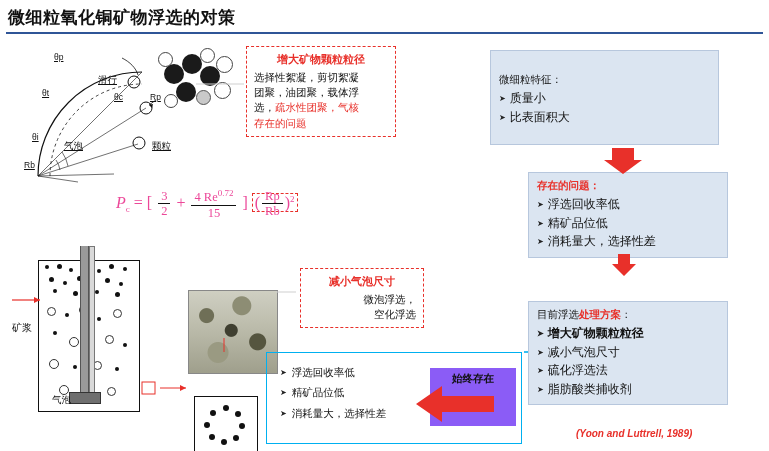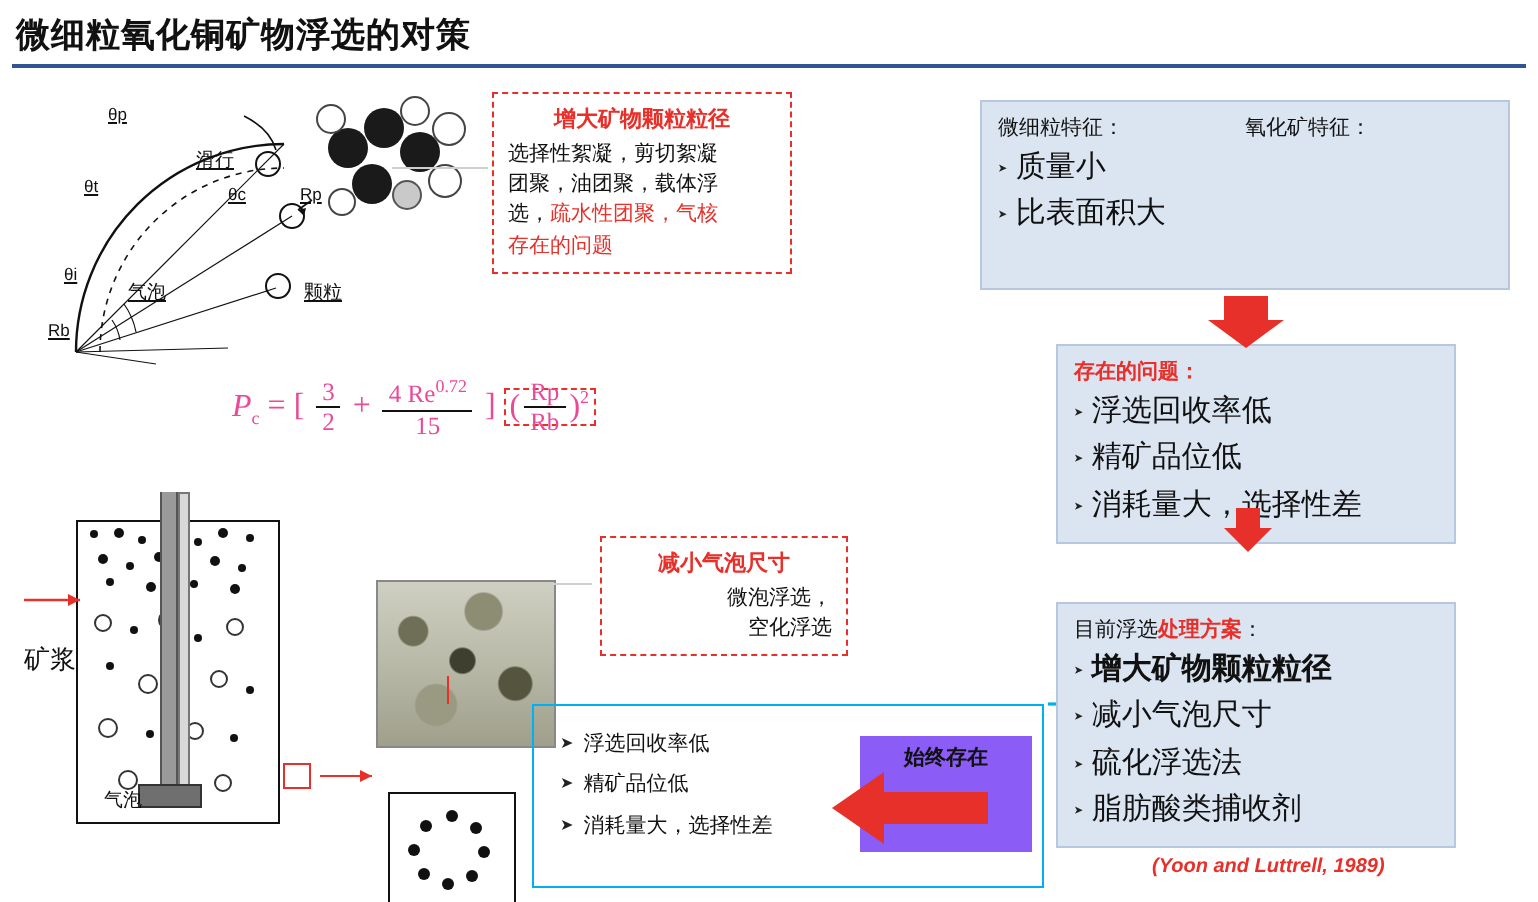--- a/index.html
+++ b/index.html
@@ -70,42 +70,42 @@
 
   .callout-1{left:246px;top:46px;width:134px;}
   .callout-2{left:300px;top:268px;width:108px;}
   .callout-2 .cb{text-align:right;}
 
   
   .panel{position:absolute;background:#dbe5f1;border:1px solid #b7c7dd;}
   .panel .ph{font-size:10.5px;color:#111;font-weight:normal;margin:0 0 2px 0;}
   .panel .ph .red{color:#e8302a;font-weight:bold;}
   .panel ul{list-style:none;margin:0;padding:0;}
-  .panel li{font-size:15px;color:#111;line-height:1.55;white-space:nowrap;font-family:Liberation Mono, monospace;}
+  .panel li{font-size:12px;color:#111;line-height:1.55;white-space:nowrap;}
   .panel li:before{content:"\27A4";font-size:8px;color:#222;margin-right:4px;vertical-align:1px;}
   .panel li.b{font-weight:bold;}
 
-  .p-feat{left:490px;top:50px;width:265px;height:95px;padding:6px 8px;box-sizing:border-box;display:flex;}
+  .p-feat{left:490px;top:50px;width:229px;height:95px;padding:22px 8px;box-sizing:border-box;display:flex;}
   .p-feat .col{width:50%;}
   .p-probs{left:528px;top:172px;width:200px;padding:6px 8px;box-sizing:border-box;}
   .p-sol{left:528px;top:301px;width:200px;padding:6px 8px;box-sizing:border-box;}
 
   .citation{position:absolute;left:576px;top:428px;font-size:10px;font-style:italic;font-weight:bold;color:#e8302a;}
 
   
   .cyan-box{position:absolute;left:266px;top:352px;width:256px;height:92px;border:1.6px solid #00b0f0;box-sizing:border-box;background:transparent;}
   .cyan-list{position:absolute;left:280px;top:362px;width:150px;}
   .cyan-list li{font-size:10.5px;color:#111;line-height:1.95;list-style:none;white-space:nowrap;}
   .cyan-list li:before{content:"\27A4";font-size:8px;color:#222;margin-right:5px;vertical-align:1px;}
   .cyan-list ul{margin:0;padding:0;}
 
   .yellow-tag{position:absolute;left:430px;top:368px;width:86px;height:58px;background:#8b5cf6;}
   .yellow-tag span{position:absolute;left:0;top:4px;width:86px;text-align:center;font-size:10.5px;font-weight:bold;color:#111;}
 
-  .lbl-pulp{position:absolute;left:6px;top:283px;font-size:13px;color:#111;}
+  .lbl-pulp{position:absolute;left:6px;top:283px;font-size:10px;color:#111;}
   .lbl-bubble2{position:absolute;left:46px;top:356px;font-size:9.5px;color:#111;}
 </style>
 </head>
 <body>
 
 <div class="slide">
 
   <div class="title">微细粒氧化铜矿物浮选的对策</div>
   <div class="title-rule"></div>
 
@@ -262,21 +262,20 @@
 
   <div class="panel p-feat">
     <div class="col">
       <div class="ph">微细粒特征：</div>
       <ul>
         <li>质量小</li>
         <li>比表面积大</li>
       </ul>
     </div>
     <div class="col">
-      <div class="ph">氧化矿特征：</div>
     </div>
   </div>
 
   <div class="panel p-probs">
     <div class="ph"><span class="red">存在的问题：</span></div>
     <ul>
       <li>浮选回收率低</li>
       <li>精矿品位低</li>
       <li>消耗量大，选择性差</li>
     </ul>

